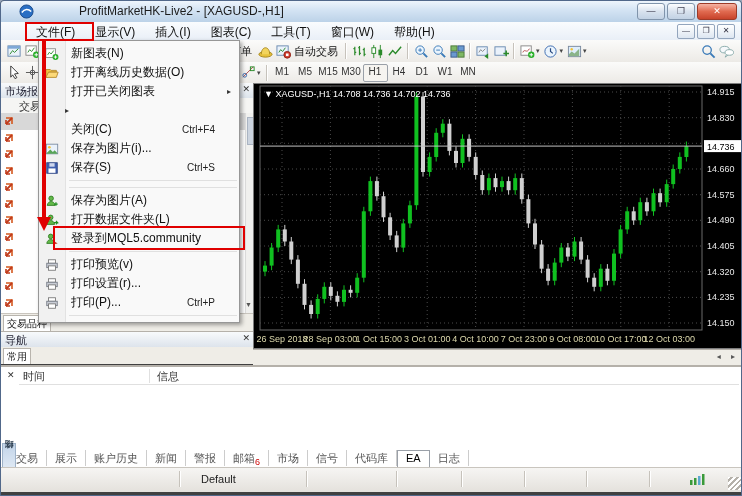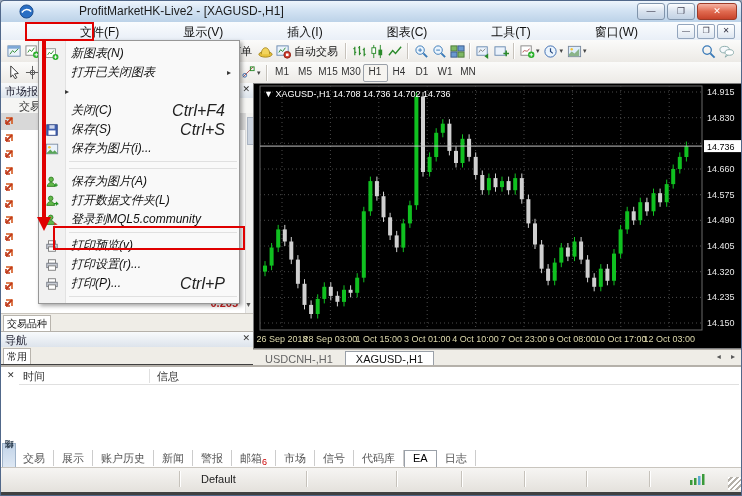--- a/index.html
+++ b/index.html
@@ -10,21 +10,21 @@
   .titlebar{position:absolute;left:0;top:0;width:100%;height:21px;
     background:linear-gradient(#eef5fc,#d3e3f3 45%,#bcd2e8);border-bottom:1px solid #a8bcd2;}
   .app-icon{position:absolute;left:18px;top:3px;width:15px;height:15px;}
   .title-text{position:absolute;left:78px;top:3px;font-size:12px;color:#1c1c1c;white-space:nowrap;}
   .win-btns{position:absolute;right:4px;top:2px;display:flex;gap:2px;}
   .wbtn{width:26px;height:15px;border:1px solid #8094ab;border-radius:3px;font-size:9px;line-height:14px;
         text-align:center;color:#445;background:linear-gradient(#fdfeff,#d8e2ee 50%,#c2d2e4);}
   .wbtn.close{width:38px;background:linear-gradient(#f5b3a4,#e06a50 50%,#c7432b);color:#fff;border-color:#9c3a28;}
   
   .menubar{position:absolute;left:0;top:21px;width:100%;height:18px;background:linear-gradient(#fafcfe,#e9eff7);}
-  .mb-item{display:inline-block;padding:2px 10px 0 10px;height:16px;font-size:12px;margin-left:44px;}
+  .mb-item{display:inline-block;padding:2px 10px 0 10px;height:16px;font-size:12px;}
   .mdi-btns{position:absolute;right:6px;top:2px;display:flex;gap:2px;}
   .mdibtn{width:16px;height:13px;border:1px solid #93a5bd;border-radius:2px;font-size:8px;line-height:12px;
           text-align:center;color:#334;background:linear-gradient(#fff,#dde6f1);}
   
   .toolbar1{position:absolute;left:0;top:39px;width:100%;height:22px;background:linear-gradient(#fbfbfa,#eceae6);
             border-bottom:1px solid #d6d2cb;display:flex;align-items:center;}
   .toolbar2{position:absolute;left:0;top:61px;width:100%;height:21px;background:linear-gradient(#fbfbfa,#eceae6);
             border-bottom:1px solid #c9c5be;display:flex;align-items:center;}
   .tbtn{width:18px;height:18px;display:inline-flex;align-items:center;justify-content:center;flex:0 0 auto;}
   .tbtn svg{width:15px;height:15px;}
@@ -60,44 +60,44 @@
   .chart-tabs{position:absolute;left:252px;top:348px;width:490px;height:16px;background:#efede7;border-top:1px solid #b5b1aa;}
   .c-tab{position:relative;display:inline-block;height:13px;padding:1px 10px 0 10px;margin-left:2px;top:1px;
          font-size:11px;color:#666;}
   .c-tab.sel{background:#fff;border:1px solid #9aa0a8;border-bottom:none;color:#111;}
   .c-arrows{position:absolute;right:4px;top:2px;font-size:8px;color:#555;letter-spacing:4px;}
   
   .terminal{position:absolute;left:0;top:364px;width:742px;height:102px;background:#fff;border-top:2px solid #b5b1aa;}
   .term-x{position:absolute;left:6px;top:3px;font-size:9px;color:#333;}
   .term-head{position:absolute;left:18px;top:2px;right:4px;height:15px;border-bottom:1px solid #e0e0e0;font-size:11px;color:#333;}
   .th-cell{display:inline-block;height:14px;border-right:1px solid #e0e0e0;padding-left:4px;vertical-align:top;}
-  .term-tabs{position:absolute;left:14px;bottom:3px;height:16px;font-size:11px;color:#555;text-align:center;}
+  .term-tabs{position:absolute;left:7px;bottom:3px;height:16px;font-size:11px;color:#555;text-align:center;}
   .t-tab{display:inline-block;padding:1px 8px 0 8px;height:15px;border-right:1px solid #ccc;}
   .t-tab.sel{background:#fff;border:1px solid #9aa0a8;border-bottom:none;color:#000;}
   .t-badge{color:#cc0000;font-size:9px;vertical-align:sub;}
   .side-tab{position:absolute;left:1px;top:76px;width:14px;height:26px;background:linear-gradient(#dfe9f4,#c2d4e8);
             border:1px solid #9eb2c8;font-size:9px;color:#234;writing-mode:vertical-rl;transform:rotate(180deg);
             text-align:center;box-sizing:border-box;}
   
   .statusbar{position:absolute;left:0;top:466px;width:742px;height:24px;background:linear-gradient(#f6f5f3,#e4e1dc);
              border-top:1px solid #c9c5be;font-size:11px;color:#222;}
   .sdiv{position:absolute;top:3px;width:1px;height:16px;background:#c6c2bb;border-right:1px solid #fff;}
   .sprofile{position:absolute;left:200px;top:5px;}
   .conn{position:absolute;right:36px;top:4px;}
   .grip{position:absolute;right:2px;bottom:2px;width:13px;height:13px;
         background:repeating-linear-gradient(135deg,#fff 0 2px,#b5b1aa 2px 4px);}
   
   .file-menu{position:absolute;left:37px;top:39px;width:200px;background:#f9f9f9;border:1px solid #979797;
-             box-shadow:2px 2px 4px rgba(0,0,0,.35);z-index:40;padding:3px 0;font-style:italic;}
+             box-shadow:2px 2px 4px rgba(0,0,0,.35);z-index:40;padding:3px 0;}
   .file-menu:before{content:"";position:absolute;left:0;top:0;bottom:0;width:26px;background:#f1f1f1;border-right:1px solid #e2e2e2;}
   .fm-item{position:relative;height:19px;display:flex;align-items:center;font-size:12px;}
   .fm-icon{width:26px;text-align:center;flex:0 0 26px;height:16px;}
   .fm-icon svg{width:14px;height:14px;margin-top:1px;}
   .fm-label{flex:1;padding-left:6px;white-space:nowrap;}
-  .fm-right{padding-right:14px;color:#222;font-size:16px;}
+  .fm-right{padding-right:24px;color:#222;font-size:10px;}
   .fm-sub{padding-right:8px;font-size:8px;color:#333;}
   .fm-sep{height:7px;position:relative;}
   .fm-sep:after{content:"";position:absolute;left:30px;right:2px;top:3px;border-top:1px solid #e0e0e0;}
   
   .anno{position:absolute;border:2px solid #e00000;z-index:50;}
   #anno-line{position:absolute;left:41px;top:38px;width:4px;height:178px;background:#e00000;z-index:50;}
   #anno-head{position:absolute;left:36px;top:216px;width:0;height:0;z-index:50;
              border-left:7px solid transparent;border-right:7px solid transparent;border-top:14px solid #e00000;}
 </style>
 </head>
@@ -600,21 +600,20 @@
         <text x="453" y="165.0" fill="#e8e8e8" font-size="9">14.405</text>
         <text x="453" y="190.7" fill="#e8e8e8" font-size="9">14.320</text>
         <text x="453" y="216.4" fill="#e8e8e8" font-size="9">14.235</text>
         <text x="453" y="242.0" fill="#e8e8e8" font-size="9">14.150</text>
         <rect x="450" y="56.1" width="37" height="12" fill="#ffffff"></rect>
         <text x="453" y="65.6" fill="#000000" font-size="9">14.736</text>
         <text x="10" y="13" fill="#ffffff" font-size="9">▼ XAGUSD-,H1 14.708 14.736 14.702 14.736</text>
       </svg>
   </div>
   <div class="chart-tabs">
-    <span id="chart-tabs"><span class="c-tab">USDCNH-,H1</span><span class="c-tab sel">XAGUSD-,H1</span></span>
     <span class="c-arrows">
       <span>◂</span>
       <span>▸</span>
     </span>
   </div>
 
   <div class="terminal">
     <span class="term-x">✕</span>
     <div class="term-head">
       <span class="th-cell" style="width:126px">时间</span>
@@ -646,49 +645,56 @@
       <div class="fm-item">
         <span class="fm-icon"><svg viewBox="0 0 16 16">
             <rect x="1" y="2" width="11" height="10" fill="#fff" stroke="#888"></rect>
             <path d="M3 9l2-3 2 2 3-4" stroke="#2a8a2a" fill="none"></path>
             <circle cx="12" cy="11.5" r="3.4" fill="#2ab02a"></circle>
             <path d="M12 9.6v3.8M10.1 11.5h3.8" stroke="#fff"></path>
           </svg></span>
         <span class="fm-label">新图表(N)</span>
       </div>
       <div class="fm-item">
+        <span class="fm-icon"><svg viewBox="0 0 16 16">
+            <path d="M1 13V4h5l1 1h6v2H5l-2 6z" fill="#f5c343" stroke="#b3882a"></path>
+            <path d="M4 7h11l-2 6H1z" fill="#fcd978" stroke="#b3882a"></path>
+          </svg></span>
+        <span class="fm-label">打开离线历史数据(O)</span>
+      </div>
+      <div class="fm-item">
         <span class="fm-icon"></span>
         <span class="fm-label">打开已关闭图表</span>
         <span class="fm-sub">▸</span>
       </div>
       <div class="fm-item">
         <span class="fm-icon"></span>
         <span class="fm-sub">▸</span>
       </div>
       <div class="fm-item">
         <span class="fm-icon"></span>
         <span class="fm-label">关闭(C)</span>
         <span class="fm-right">Ctrl+F4</span>
       </div>
       <div class="fm-item">
         <span class="fm-icon"><svg viewBox="0 0 16 16">
+            <rect x="1.5" y="2.5" width="13" height="11" fill="#eaf2fb" stroke="#7a8aa0"></rect>
+            <circle cx="5" cy="6" r="1.5" fill="#f2c239"></circle>
+            <path d="M2 12.5l4-4 3 3 2-2 3 3v1H2z" fill="#58a558"></path>
+          </svg></span>
+        <span class="fm-label">保存为图片(i)...</span>
+      </div>
+      <div class="fm-item">
+        <span class="fm-icon"><svg viewBox="0 0 16 16">
             <rect x="2" y="2" width="12" height="12" fill="#3f5fae" stroke="#2b4280"></rect>
             <rect x="5" y="2.5" width="6" height="4" fill="#cdd6ec"></rect>
             <rect x="4" y="8.5" width="8" height="5" fill="#fff"></rect>
           </svg></span>
         <span class="fm-label">保存(S)</span>
         <span class="fm-right">Ctrl+S</span>
-      </div>
-      <div class="fm-item">
-        <span class="fm-icon"><svg viewBox="0 0 16 16">
-            <rect x="1.5" y="2.5" width="13" height="11" fill="#eaf2fb" stroke="#7a8aa0"></rect>
-            <circle cx="5" cy="6" r="1.5" fill="#f2c239"></circle>
-            <path d="M2 12.5l4-4 3 3 2-2 3 3v1H2z" fill="#58a558"></path>
-          </svg></span>
-        <span class="fm-label">保存为图片(i)...</span>
       </div>
       <div class="fm-sep"></div>
       <div class="fm-sep"></div>
       <div class="fm-item">
         <span class="fm-icon"><svg viewBox="0 0 16 16">
             <circle cx="7" cy="5" r="2.6" fill="#63b94a" stroke="#2f7d22"></circle>
             <path d="M2.5 13c.5-3 2.5-4.4 4.5-4.4s4 1.4 4.5 4.4z" fill="#63b94a" stroke="#2f7d22"></path>
             <path d="M12.5 9.5v4M10.5 11.5h4" stroke="#1f8f1f" stroke-width="1.4"></path>
           </svg></span>
         <span class="fm-label">保存为图片(A)</span>

